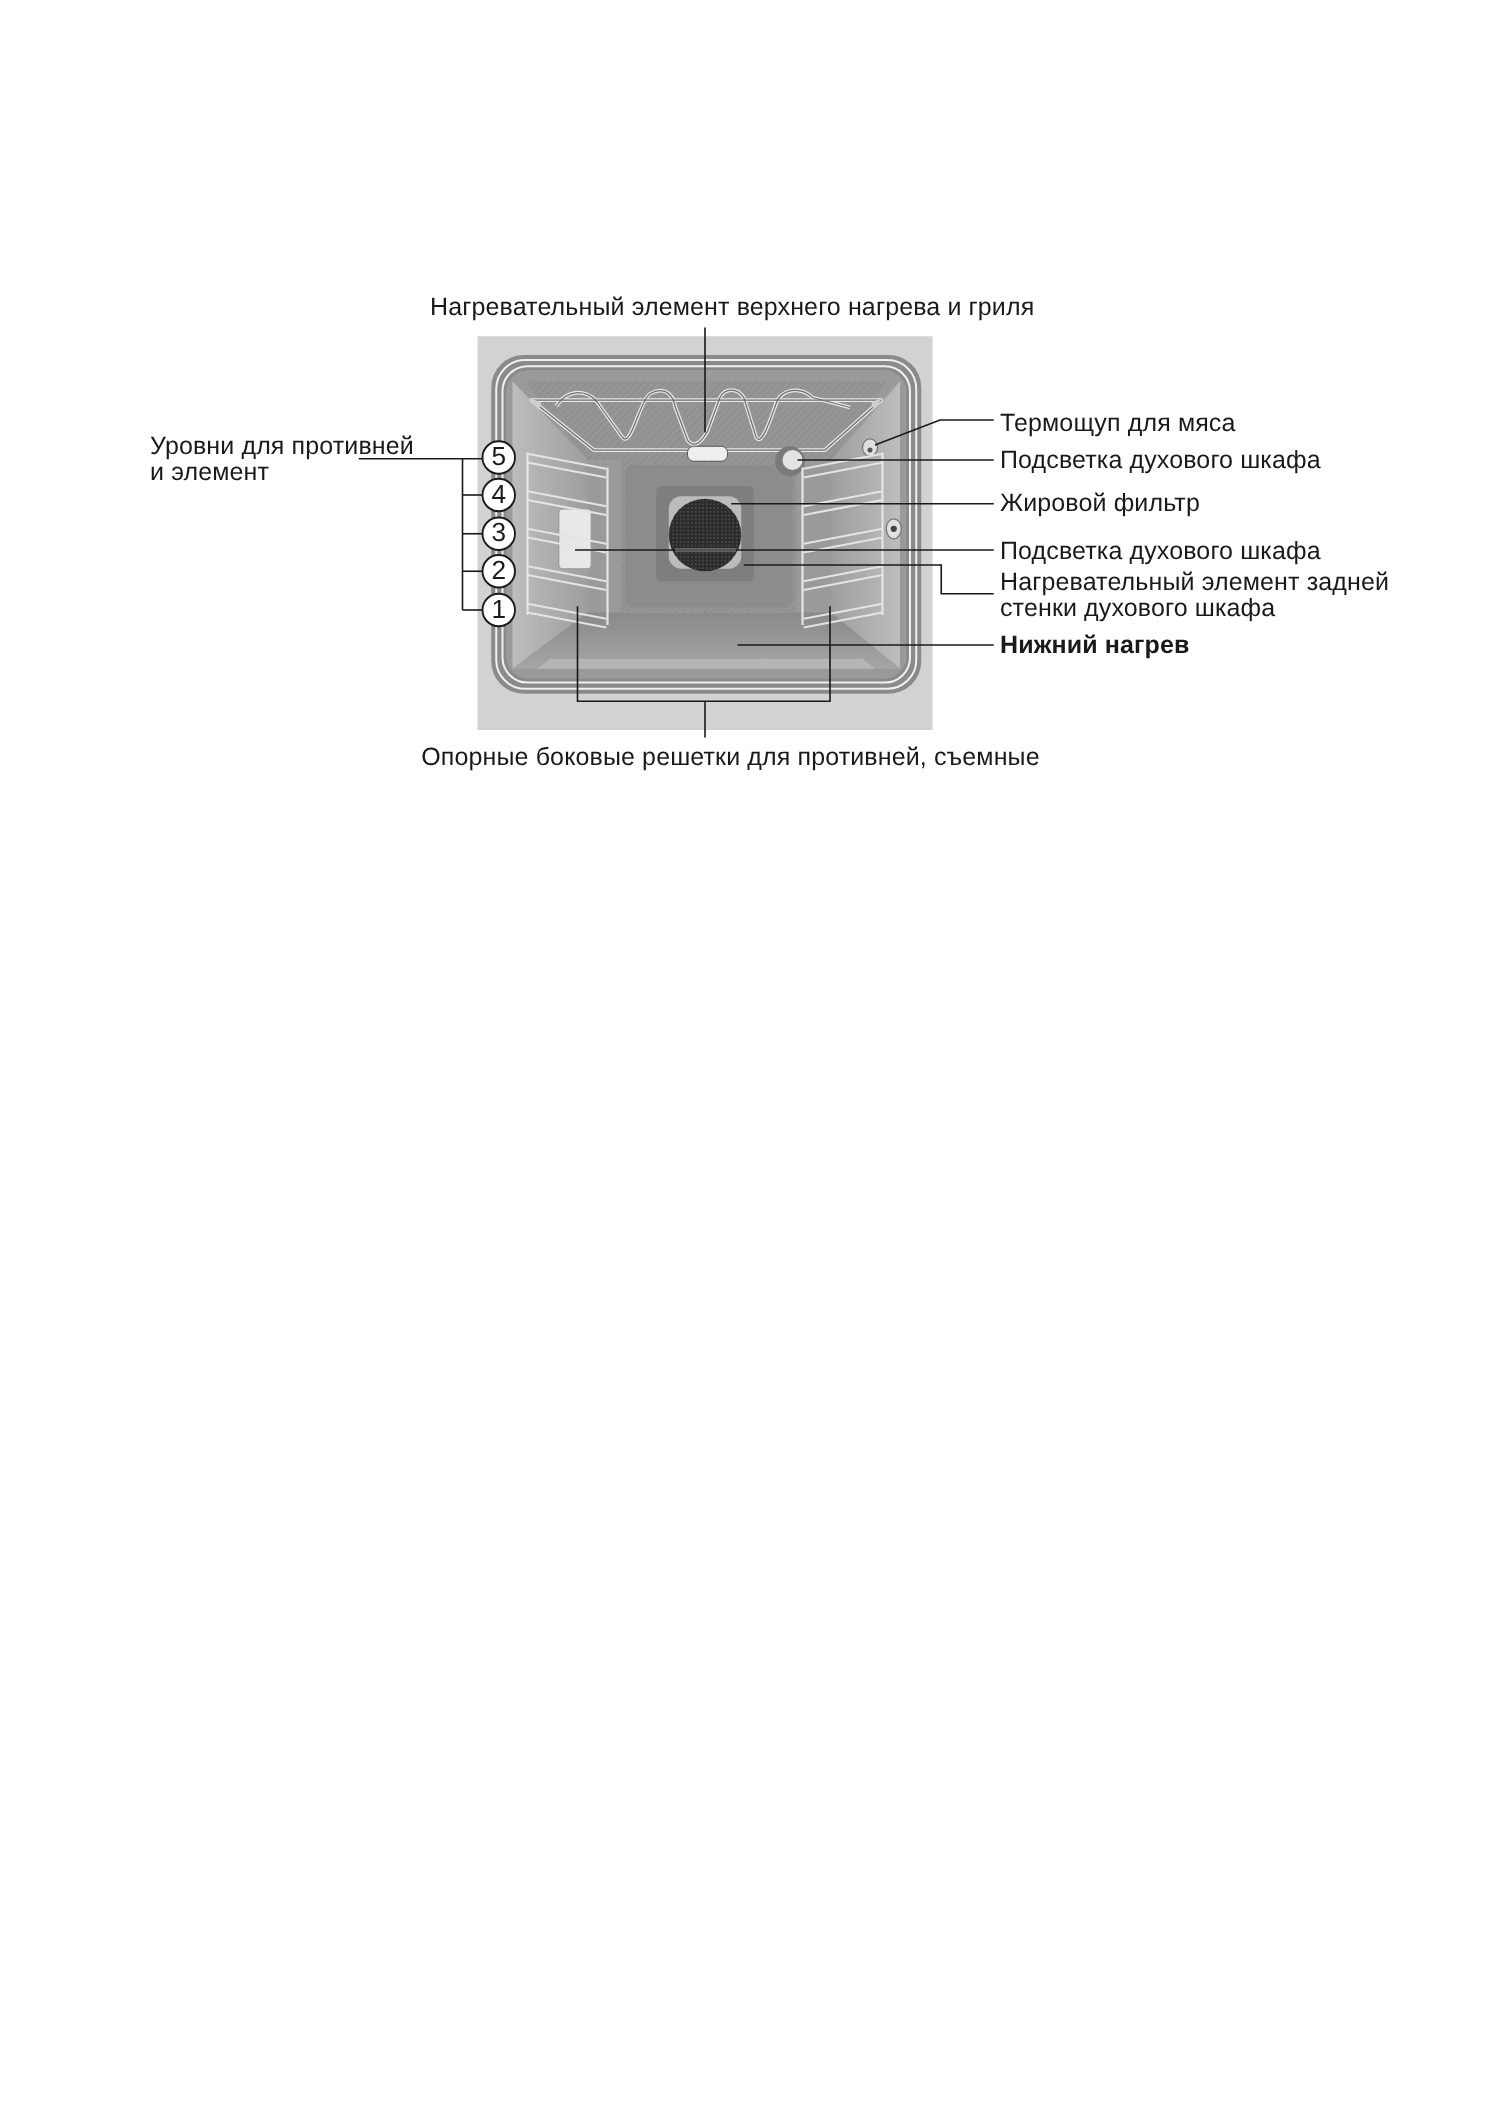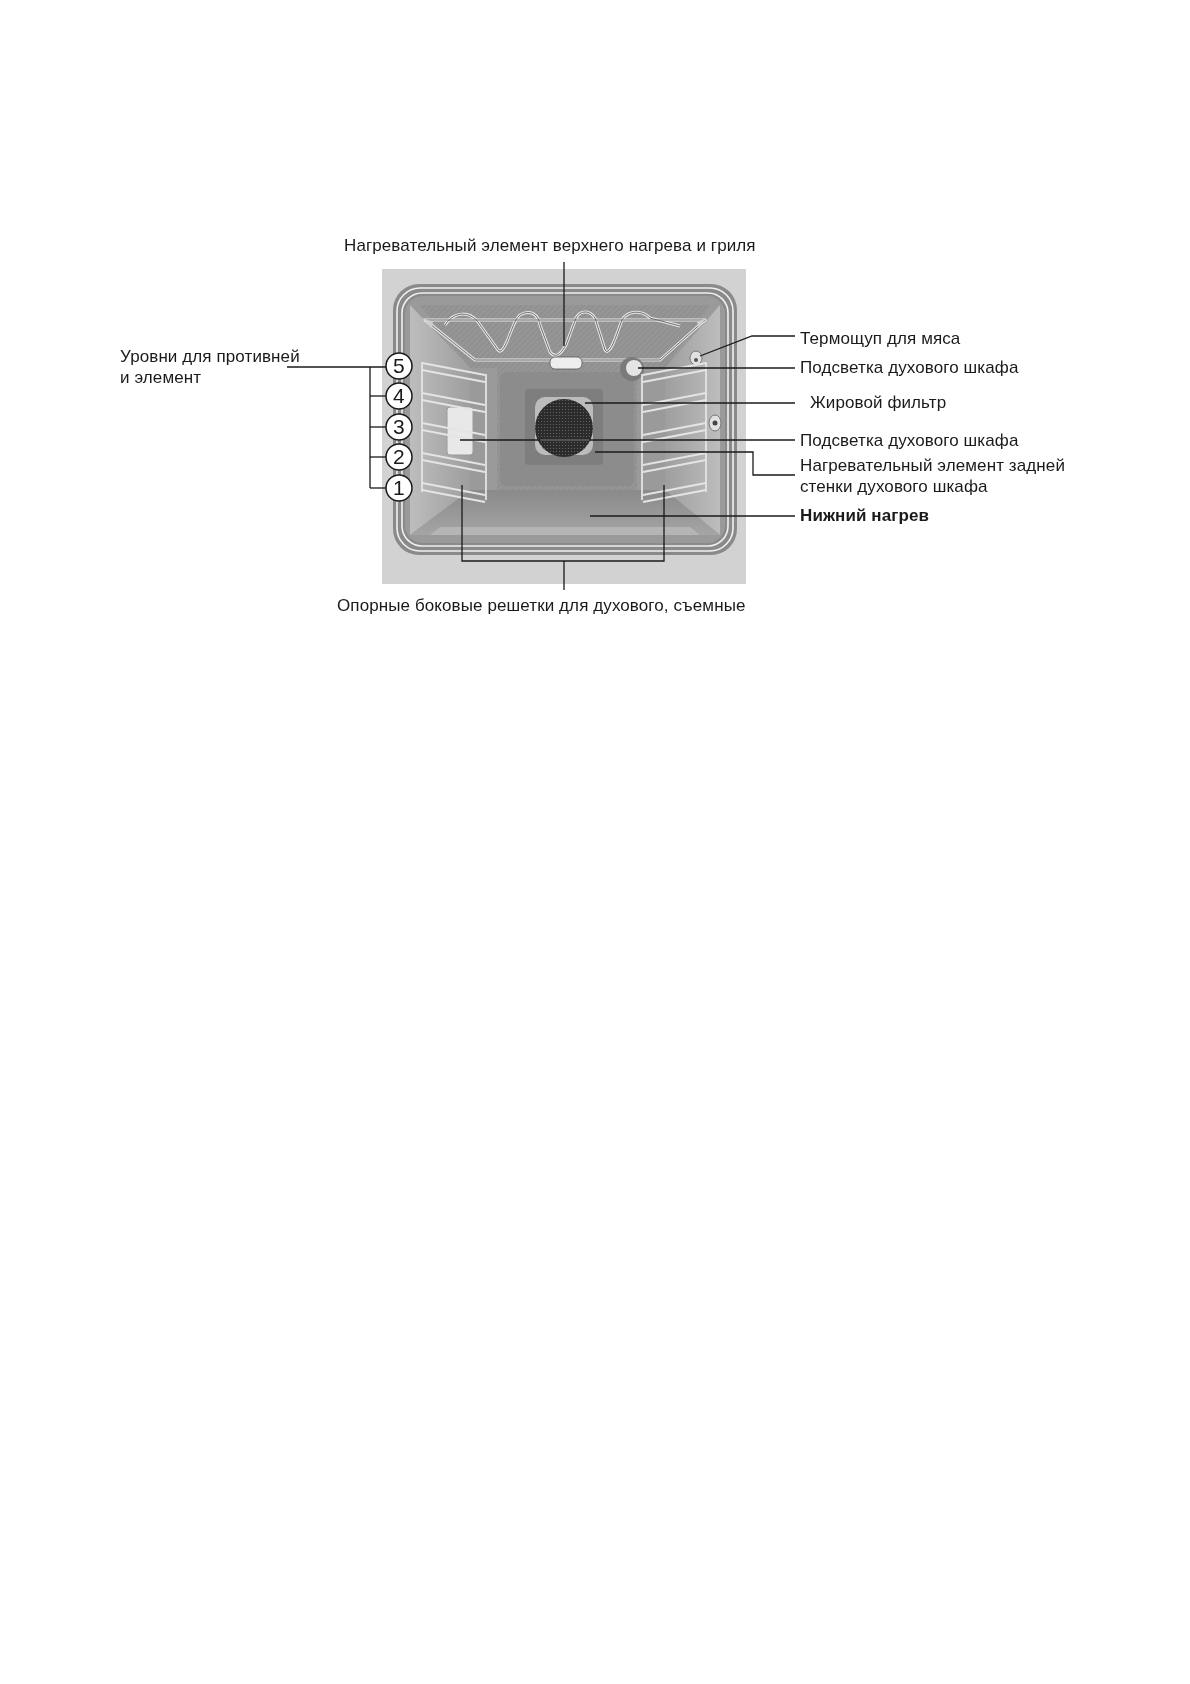--- a/index.html
+++ b/index.html
@@ -1,18 +1,18 @@
 <!DOCTYPE html>
 <html><head>
 <meta charset="utf-8">
 <style>
   html, body { margin: 0; padding: 0; background: #ffffff; }
   body { width: 1190px; height: 1684px; position: relative; overflow: hidden;
          font-family: "Liberation Sans", "DejaVu Sans", sans-serif; color: #1a1a1a; }
-  .lbl { position: absolute; font-size: 17px; line-height: 20px; white-space: nowrap; letter-spacing: 0.1px; }
+  .lbl { position: absolute; font-size: 20px; line-height: 20px; white-space: nowrap; letter-spacing: 0.1px; }
   svg.diagram { position: absolute; left: 0; top: 0; }
 </style>
 </head>
 <body>
 
 <svg class="diagram" width="1190" height="1684" viewBox="0 0 1190 1684" xmlns="http://www.w3.org/2000/svg">
   <defs>
     <pattern id="hatch" width="4" height="4" patternUnits="userSpaceOnUse" patternTransform="rotate(45)">
       <rect width="4" height="4" fill="#959595"></rect>
       <line x1="0" y1="0" x2="0" y2="4" stroke="#8b8b8b" stroke-width="1.5"></line>
@@ -163,19 +163,19 @@
 <div class="lbl" style="left:391px; top:445px; font-size:21px; line-height:24px; width:16px; text-align:center;">2</div>
 <div class="lbl" style="left:391px; top:476px; font-size:21px; line-height:24px; width:16px; text-align:center;">1</div>
 
 <div class="lbl" style="left:344px; top:236px;">Нагревательный элемент верхнего нагрева и гриля</div>
 
 <div class="lbl" style="left:120px; top:347px;">Уровни для противней</div>
 <div class="lbl" style="left:120px; top:368px;">и элемент</div>
 
 <div class="lbl" style="left:800px; top:329px;">Термощуп для мяса</div>
 <div class="lbl" style="left:800px; top:358px;">Подсветка духового шкафа</div>
-<div class="lbl" style="left:800px; top:393px;margin-left:10px;">Жировой фильтр</div>
+<div class="lbl" style="left:800px; top:393px;">Жировой фильтр</div>
 <div class="lbl" style="left:800px; top:431px;">Подсветка духового шкафа</div>
 <div class="lbl" style="left:800px; top:456px;">Нагревательный элемент задней</div>
 <div class="lbl" style="left:800px; top:477px;text-align:right;">стенки духового шкафа</div>
 <div class="lbl" style="left:800px; top:506px;font-weight:bold;">Нижний нагрев</div>
 
-<div class="lbl" style="left:337px; top:596px;">Опорные боковые решетки для духового, съемные</div>
+<div class="lbl" style="left:337px; top:596px;">Опорные боковые решетки для противней, съемные</div>
 
 </body></html>

